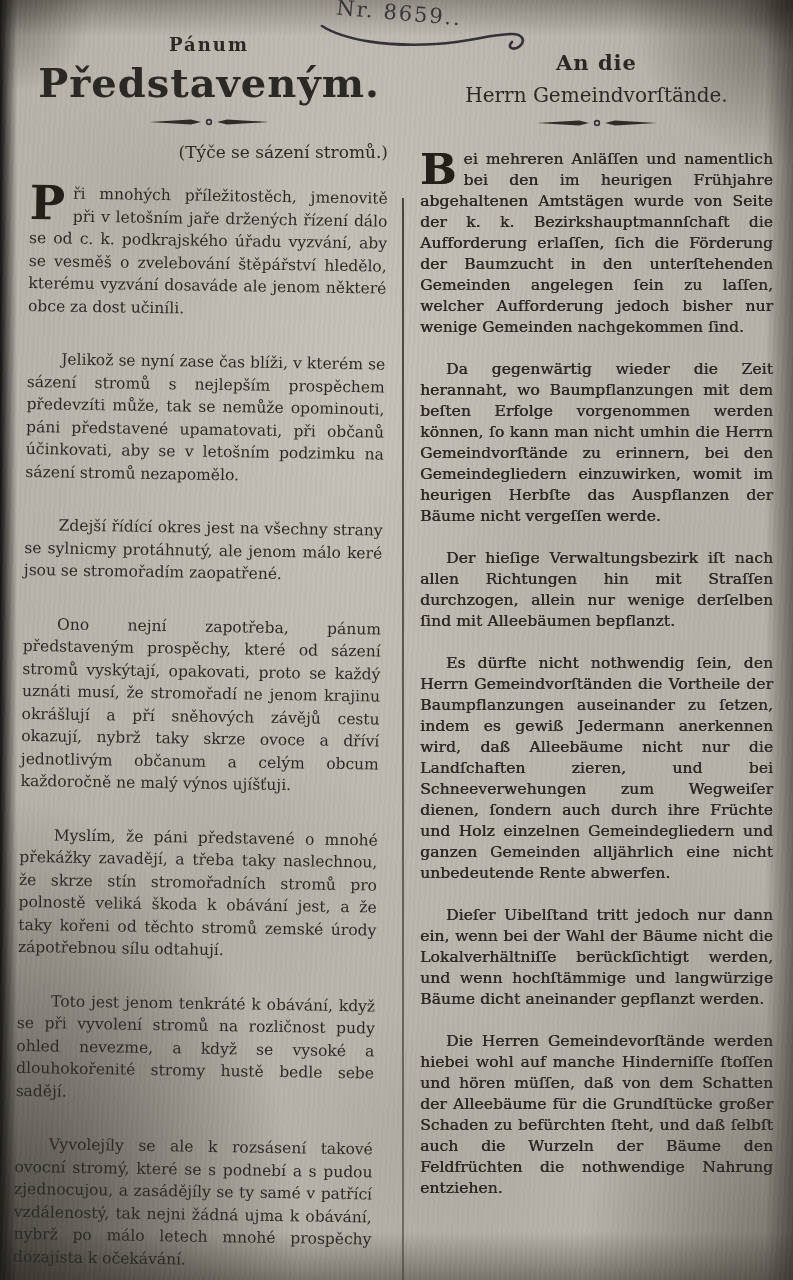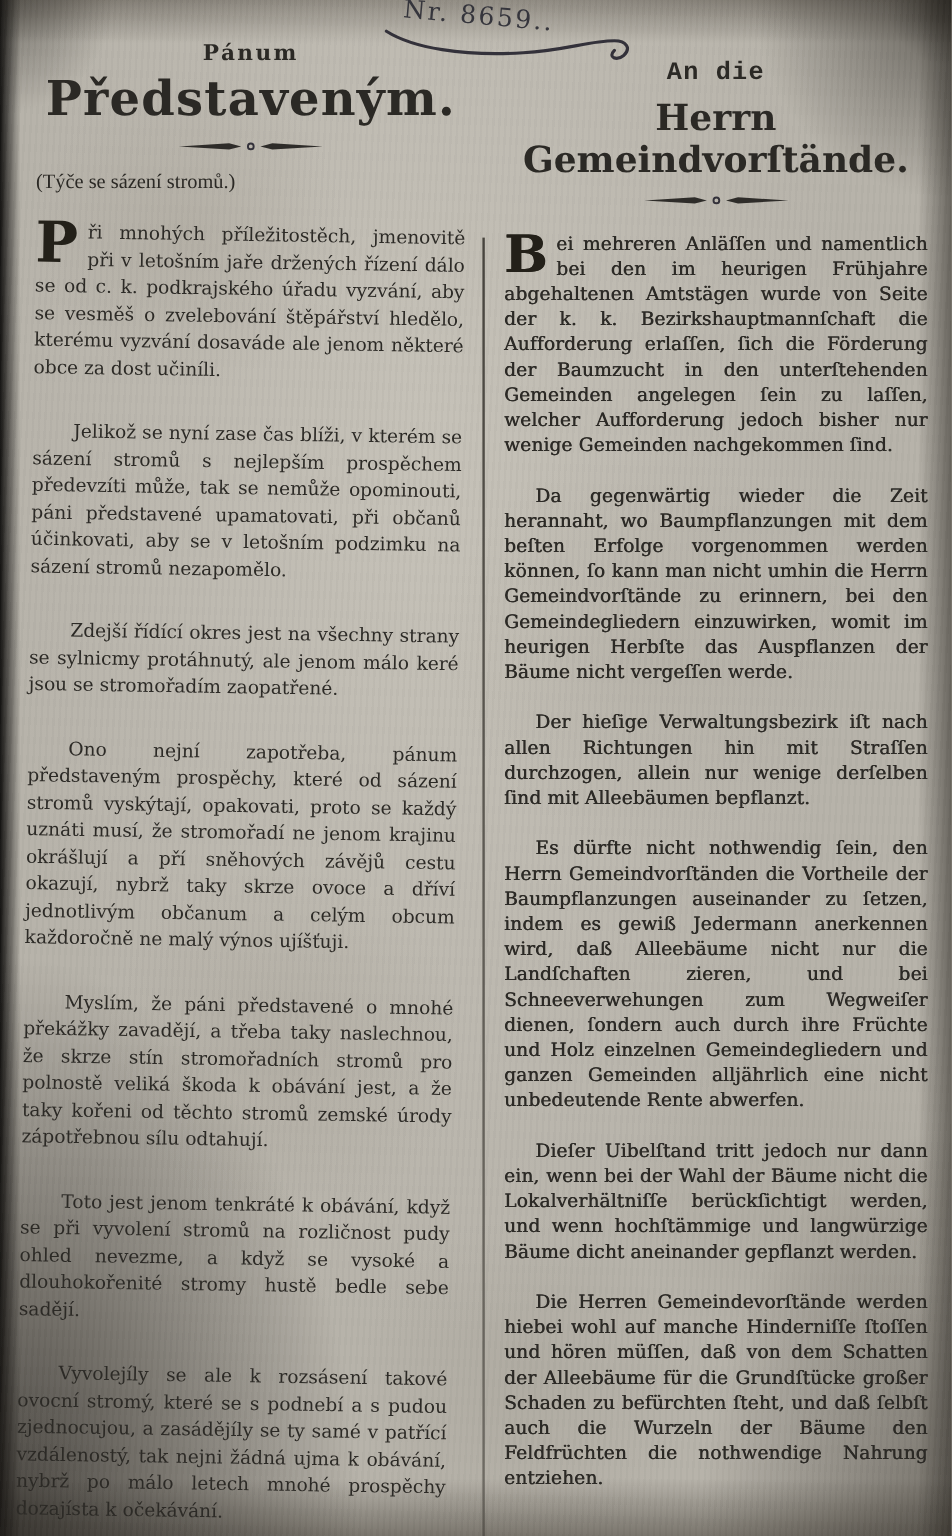--- a/index.html
+++ b/index.html
@@ -41,24 +41,24 @@
   .divider-rule{
     position:absolute;left:402px;top:198px;bottom:0;width:2px;
     background:linear-gradient(180deg, rgba(58,55,49,0.9), rgba(58,55,49,0.55));
   }
   .col{position:absolute;}
   .col-left{left:30px;top:34px;width:358px;}
   .col-right{left:420px;top:50px;width:353px;}
   .title-block{text-align:center;}
   .t1-cz{font-size:18px;font-weight:bold;letter-spacing:2px;margin:0;}
   .t2-cz{font-size:40px;font-weight:bold;letter-spacing:1px;margin:4px 0 4px 0;}
-  .t1-de{font-size:21px;font-weight:bold;letter-spacing:1px;margin:0;font-family:Liberation Mono, monospace;}
-  .t2-de{font-size:30px;font-weight:bold;margin:8px 0 0 0;}
+  .t1-de{font-size:21px;font-weight:bold;letter-spacing:1px;margin:0;}
+  .t2-de{font-size:20px;font-weight:normal;margin:8px 0 0 0;}
   .ornament{margin:10px auto 0 auto;display:block;}
-  .subtitle{text-align:left;font-size:17px;margin:14px 0 0 0;font-family:Liberation Serif, serif;}
+  .subtitle{text-align:right;font-size:17px;margin:14px 0 0 0;}
   .subtitle-de{text-shadow:0.4px 0 0 currentColor;}
   .body-cz{margin-top:20px;transform:rotate(0.9deg);transform-origin:0 0;}
   .body-de{margin-top:20px;}
   .body p{
     font-size:15.5px;text-align:justify;margin:0;
     color:#2c2a26;
   }
   .body-cz p{line-height:22.5px;margin-bottom:31px;text-indent:34px;}
   .body-de p{line-height:21px;margin-bottom:21px;text-indent:26px;text-shadow:0.4px 0 0 currentColor;letter-spacing:0.1px;}
   .body-cz p.lead, .body-de p.lead{text-indent:0;}

